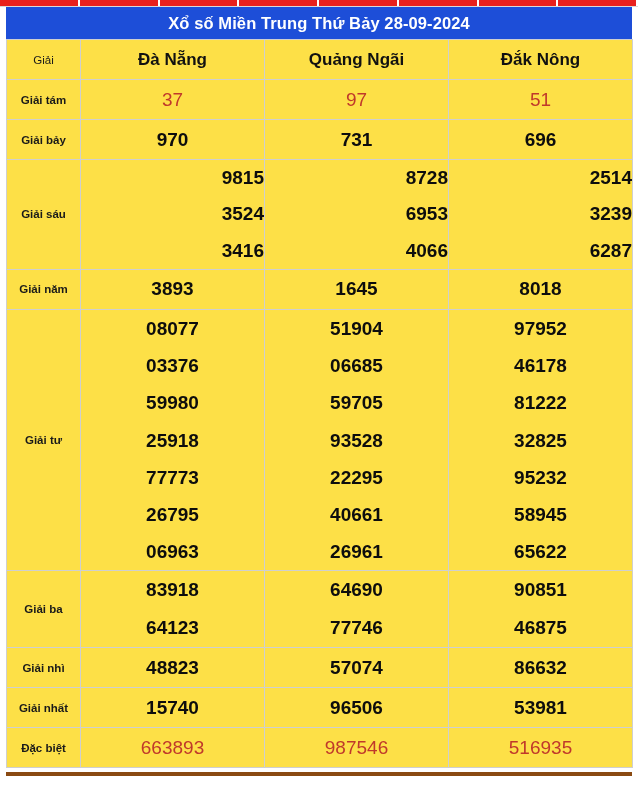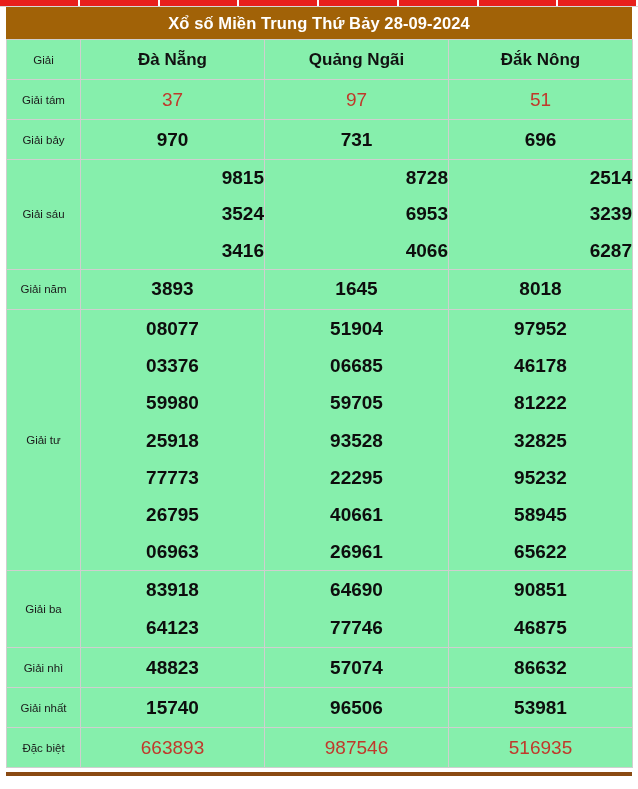--- a/index.html
+++ b/index.html
@@ -39,38 +39,38 @@
   }
 
   
   .page {
     width: 638px;
     padding: 0 6px;
   }
 
   
   .title-banner {
-    background: #a16207;
+    background: #1d4ed8;
     color: #ffffff;
     text-align: center;
     font-size: 16.5px;
     font-weight: bold;
     letter-spacing: 0.1px;
     height: 32px;
     line-height: 32px;
     white-space: nowrap;
     overflow: hidden;
   }
 
   
   table.results {
     width: 626px;
     border-collapse: collapse;
     table-layout: fixed;
-    background: #86efac;
+    background: #fde047;
   }
   table.results col.c-label { width: 74px; }
   table.results col.c-prov  { width: 184px; }
 
   table.results th,
   table.results td {
     border: 1px solid #cfcfcf;
     vertical-align: middle;
     text-align: center;
     padding: 0;
@@ -86,21 +86,21 @@
   }
   tr.prov-head th.label-head {
     font-size: 11.5px;
     font-weight: normal;
     color: #1a1a1a;
   }
 
   
   td.rowlabel {
     font-size: 11.5px;
-    font-weight: normal;
+    font-weight: bold;
     color: #1a1a1a;
     white-space: nowrap;
     text-align: center;
     margin-left: 24px;
   }
 
   
   td.nums {
     font-size: 19px;
     font-weight: bold;

